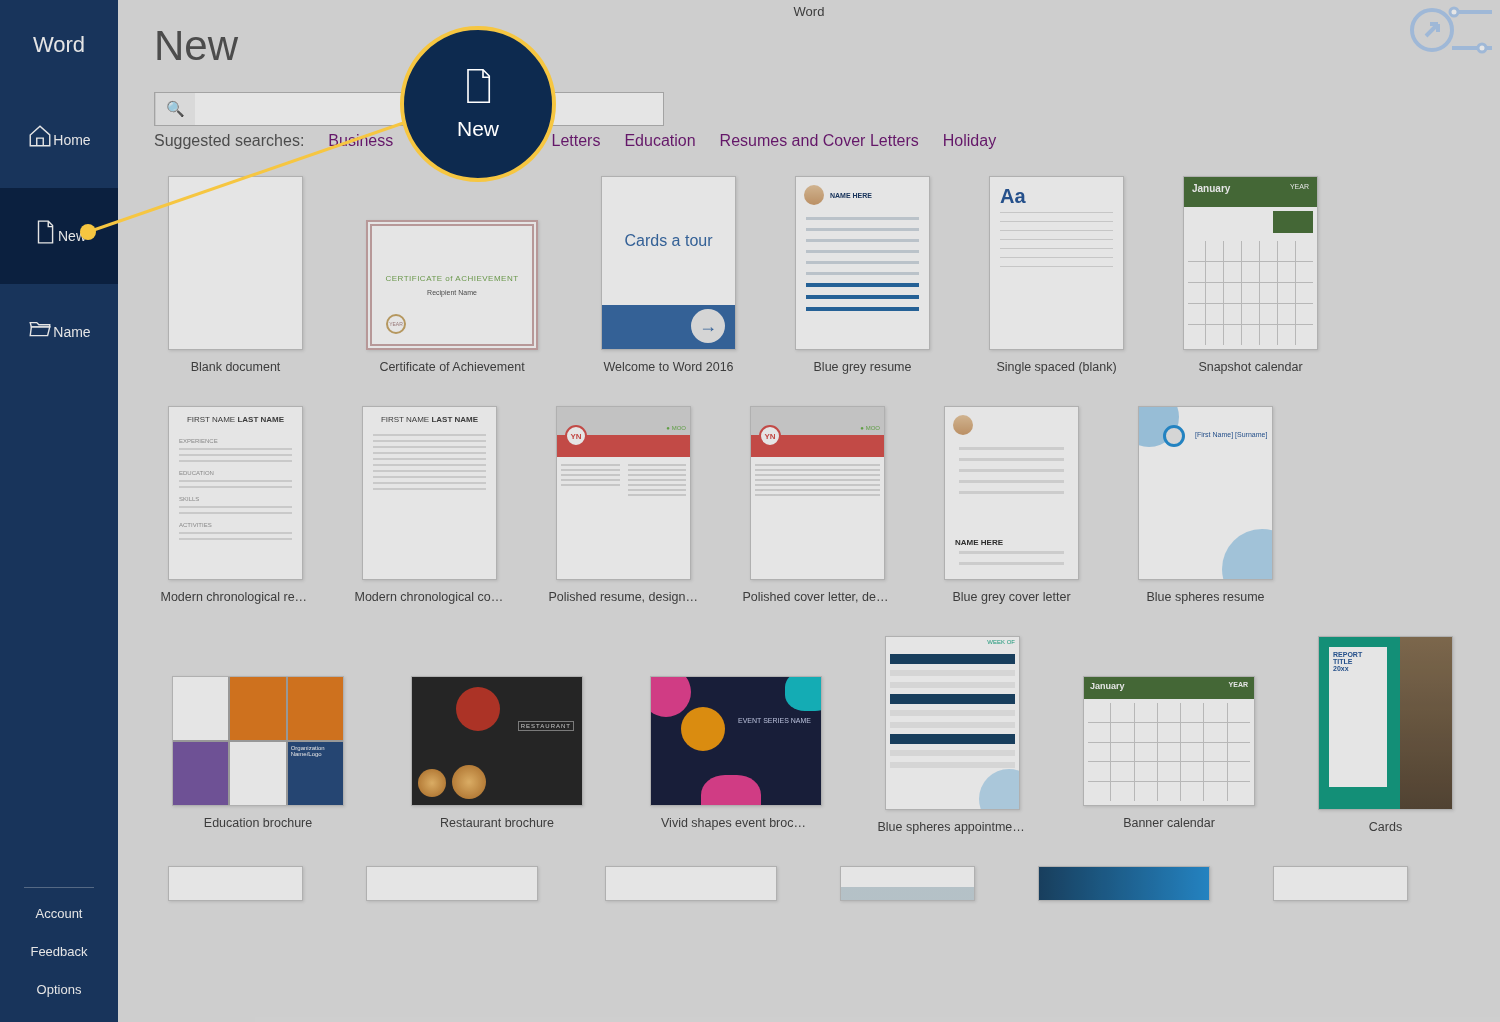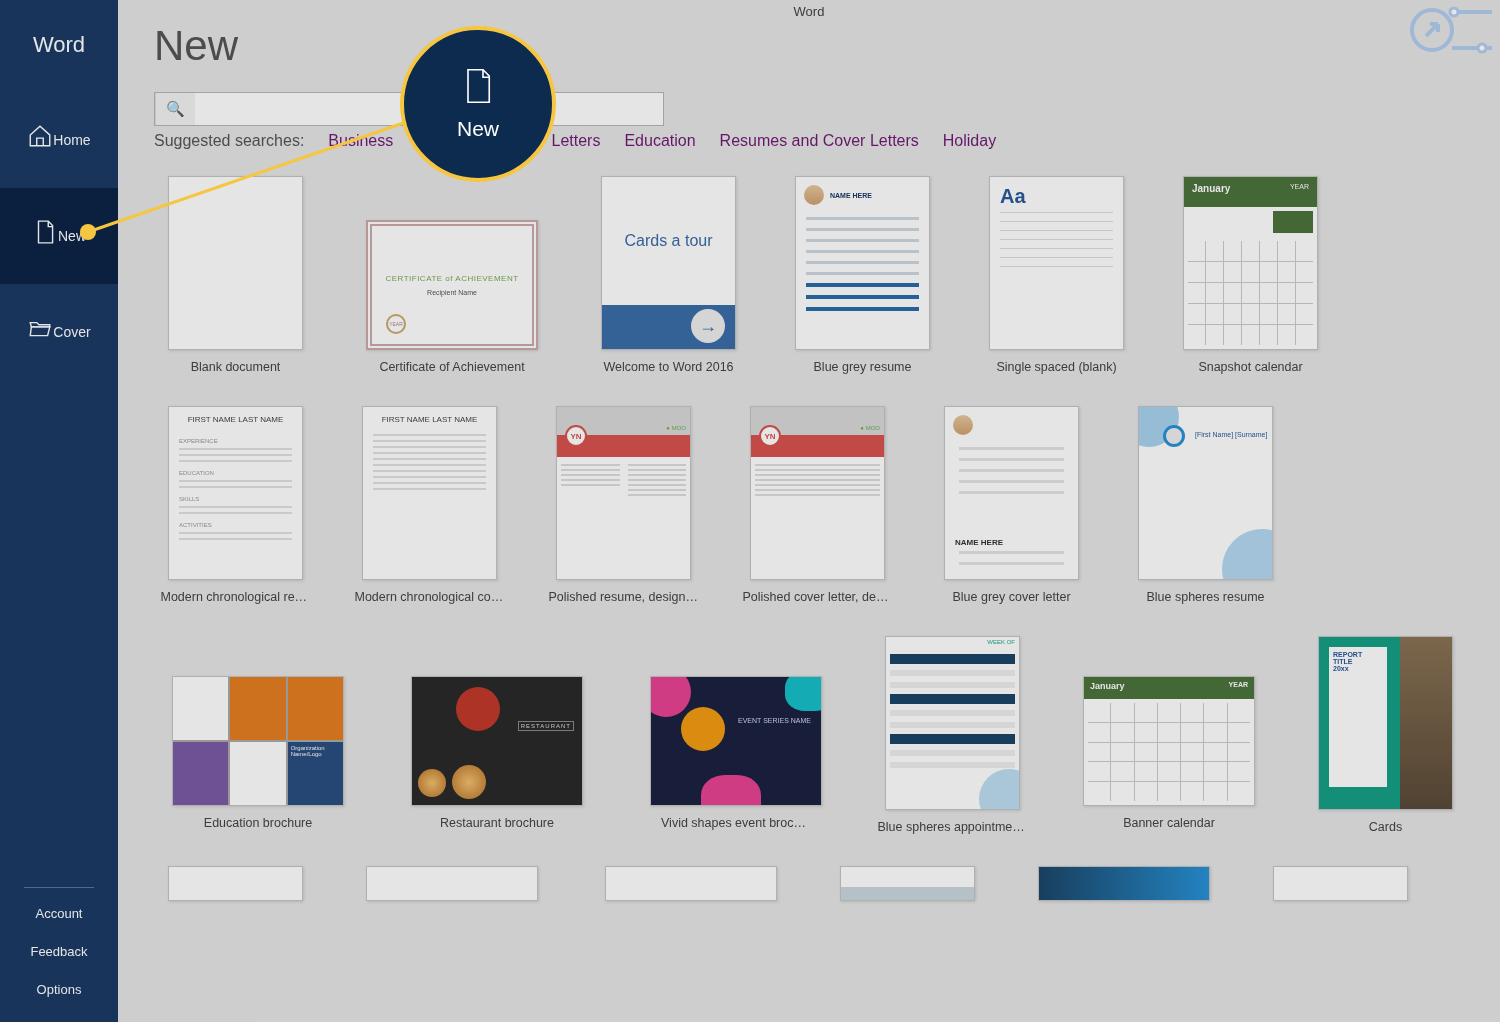--- a/index.html
+++ b/index.html
@@ -48,21 +48,21 @@
   .resume .hd{display:flex;align-items:center;padding:8px;gap:6px;}
   .avatar{width:20px;height:20px;border-radius:50%;background:linear-gradient(#e8c8a0,#d0a070);}
   .resume .nm{font-size:7px;font-weight:700;color:#1b3a66;}
   .resume .txt{height:3px;background:#d0d8e0;margin:4px 10px;}
   .resume .bar{height:4px;background:#2a6ca8;margin:4px 10px;}
   .snap .jan{height:30px;background:#4c733d;color:#fff;font-weight:700;font-size:10px;padding:6px 8px;}
   .snap .yr{float:right;font-size:7px;font-weight:400;}
   .calgrid{flex:1;display:grid;grid-template-columns:repeat(7,1fr);grid-auto-rows:1fr;gap:1px;background:#ccc;margin:4px;}
   .calgrid span{background:#fff;}
   .mcr .hdr{text-align:center;padding:8px 4px;font-size:8px;color:#444;}
-  .mcr .hdr b{font-weight:400;}
+  .mcr .hdr b{font-weight:700;}
   .mcr .sect{font-size:6px;color:#999;margin:6px 10px 2px;}
   .mcr .ln{height:2px;background:#e0e0e0;margin:2px 10px;}
   .pol{}
   .pol .top{height:28px;background:#d8d8d8;}
   .pol .band{height:22px;background:#d9534f;position:relative;}
   .pol .yn{position:absolute;left:8px;top:-10px;width:22px;height:22px;border-radius:50%;background:#fff;border:2px solid #d9534f;font-size:8px;color:#d9534f;display:flex;align-items:center;justify-content:center;font-weight:700;}
   .pol .grn{position:absolute;right:4px;top:-10px;font-size:6px;color:#6ab04c;}
   .pol .cols{display:flex;flex:1;}
   .pol .col{flex:1;padding:4px;}
   .pol .tln{height:2px;background:#ddd;margin:3px 0;}
@@ -124,21 +124,21 @@
           <path d="M6 2h9l4 4v16H6z"></path>
           <path d="M15 2v5h4"></path>
         </svg>
       <span>New</span>
     </div>
     <div class="nav-item">
       <svg viewBox="0 0 24 24">
           <path d="M3 7h6l2 2h10v2H4z"></path>
           <path d="M4 11h17l-2 8H3z"></path>
         </svg>
-      <span>Cover</span>
+      <span>Name</span>
     </div>
 
     <div id="nav-spacer"></div>
     <hr>
     <div class="nav-bottom">
         <span>Account</span>
       </div>
     <div class="nav-bottom">
         <span>Feedback</span>
       </div>

